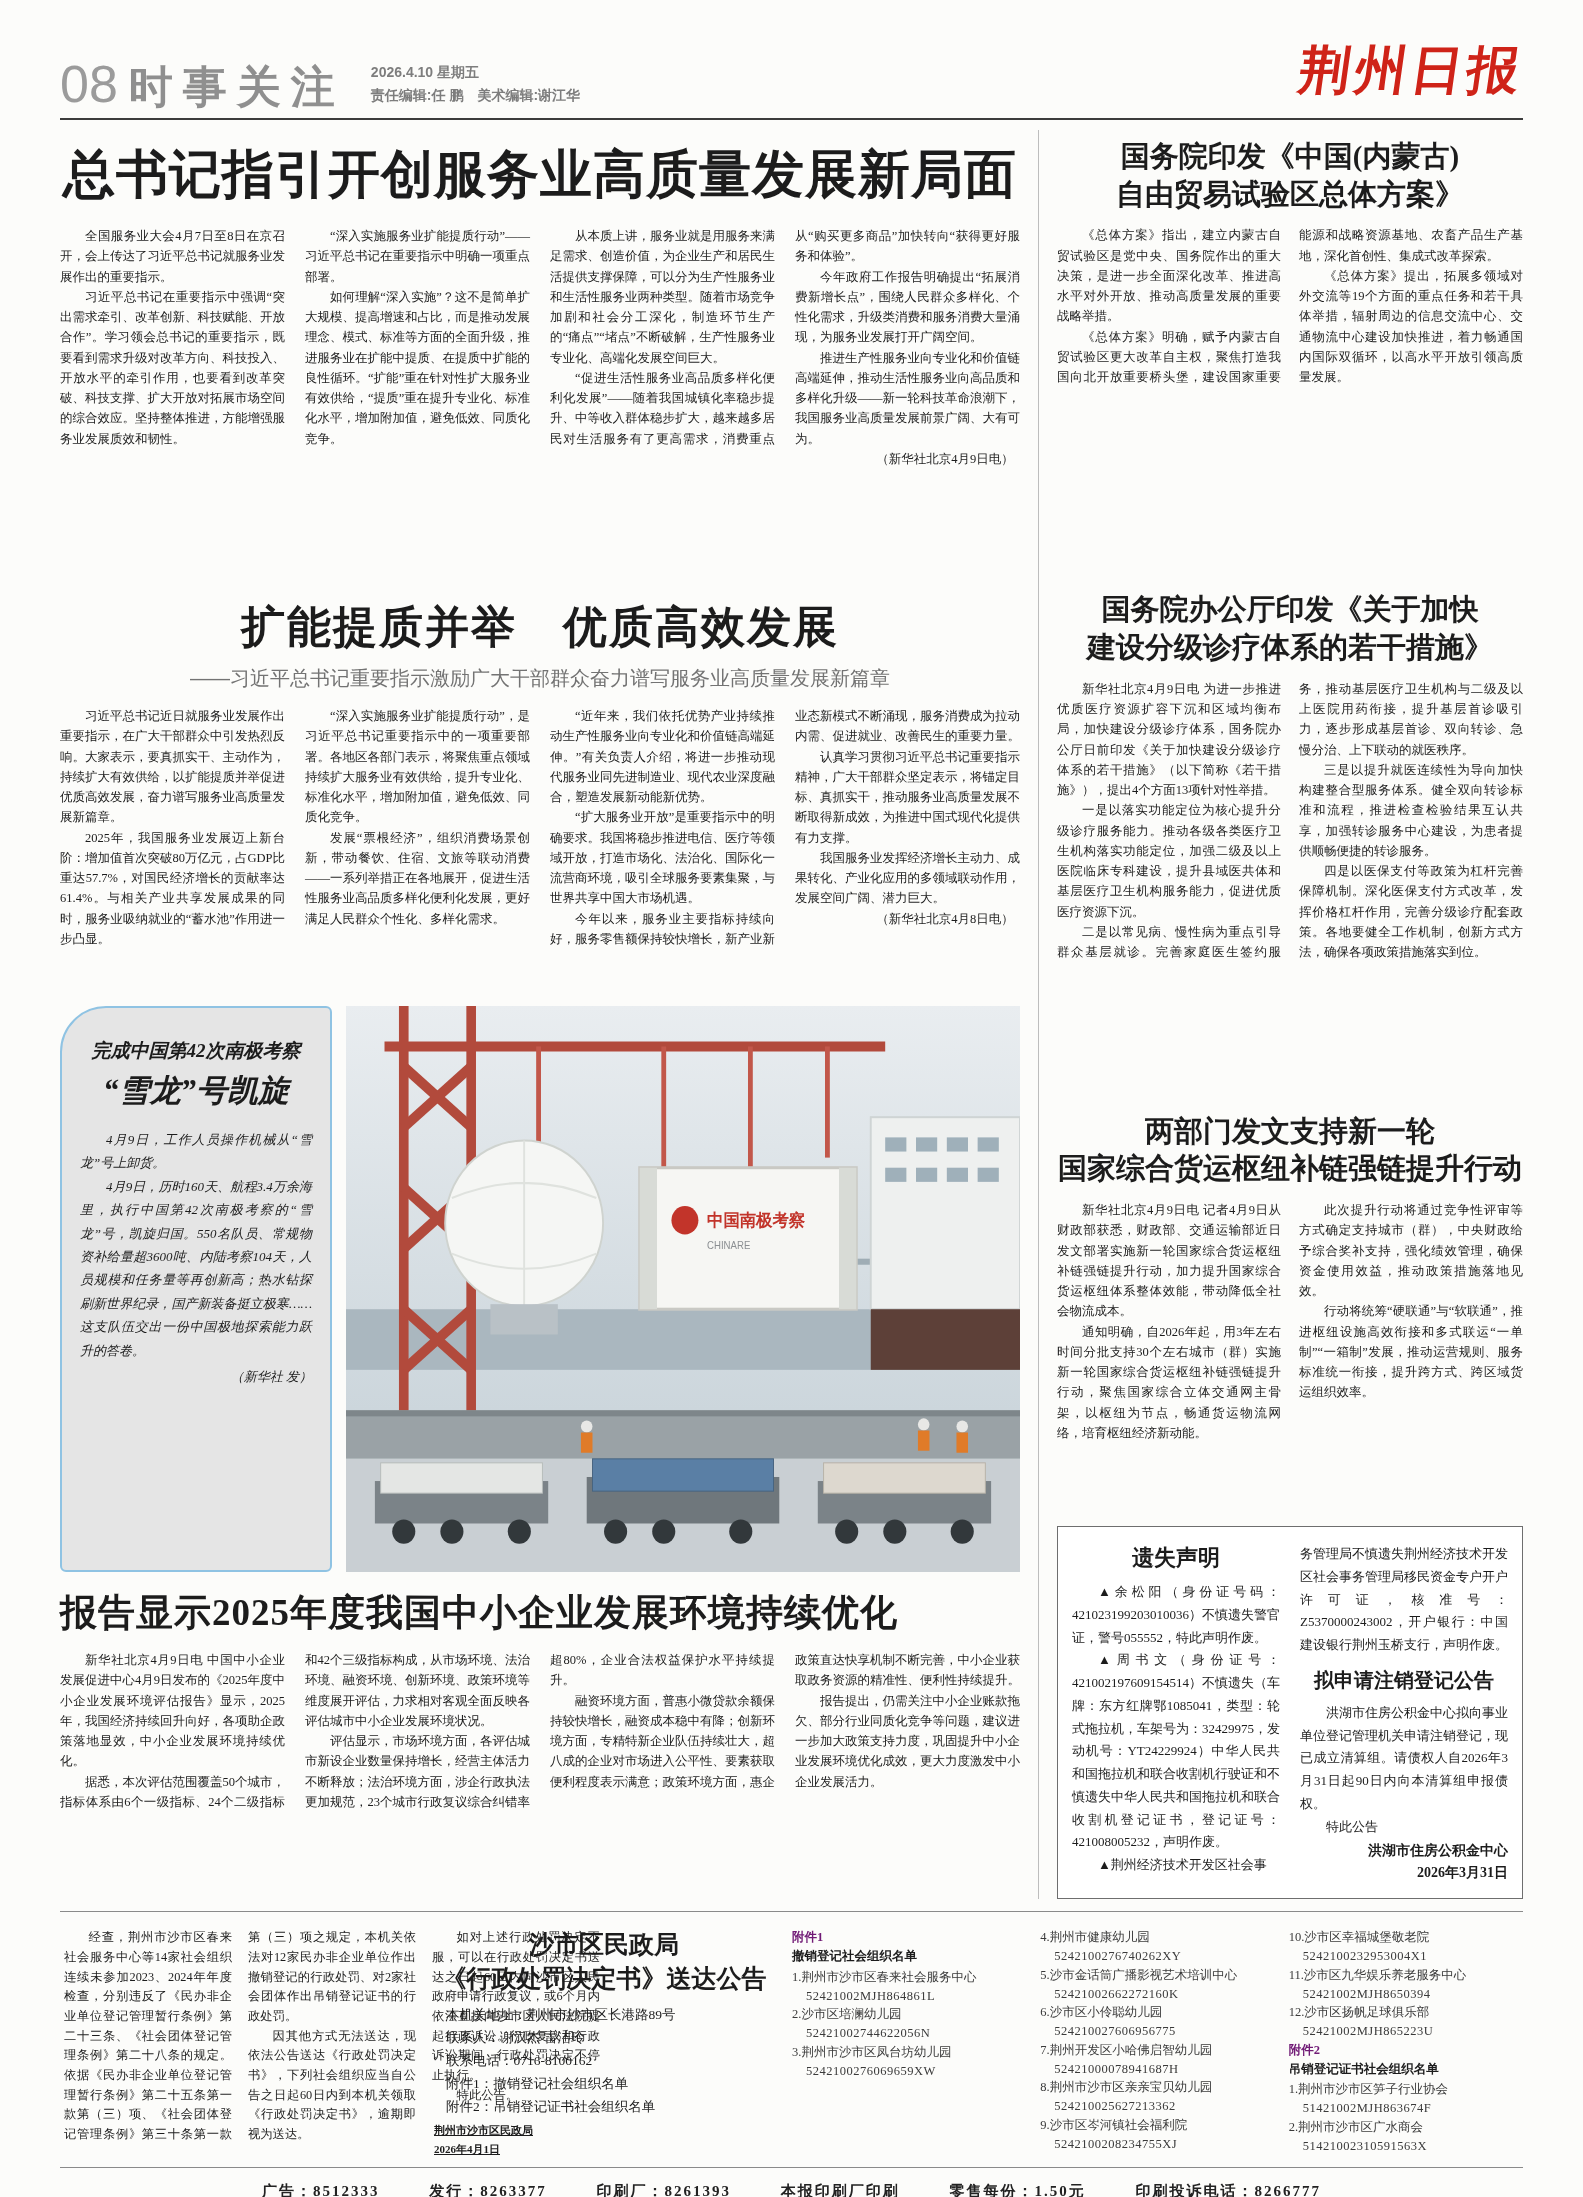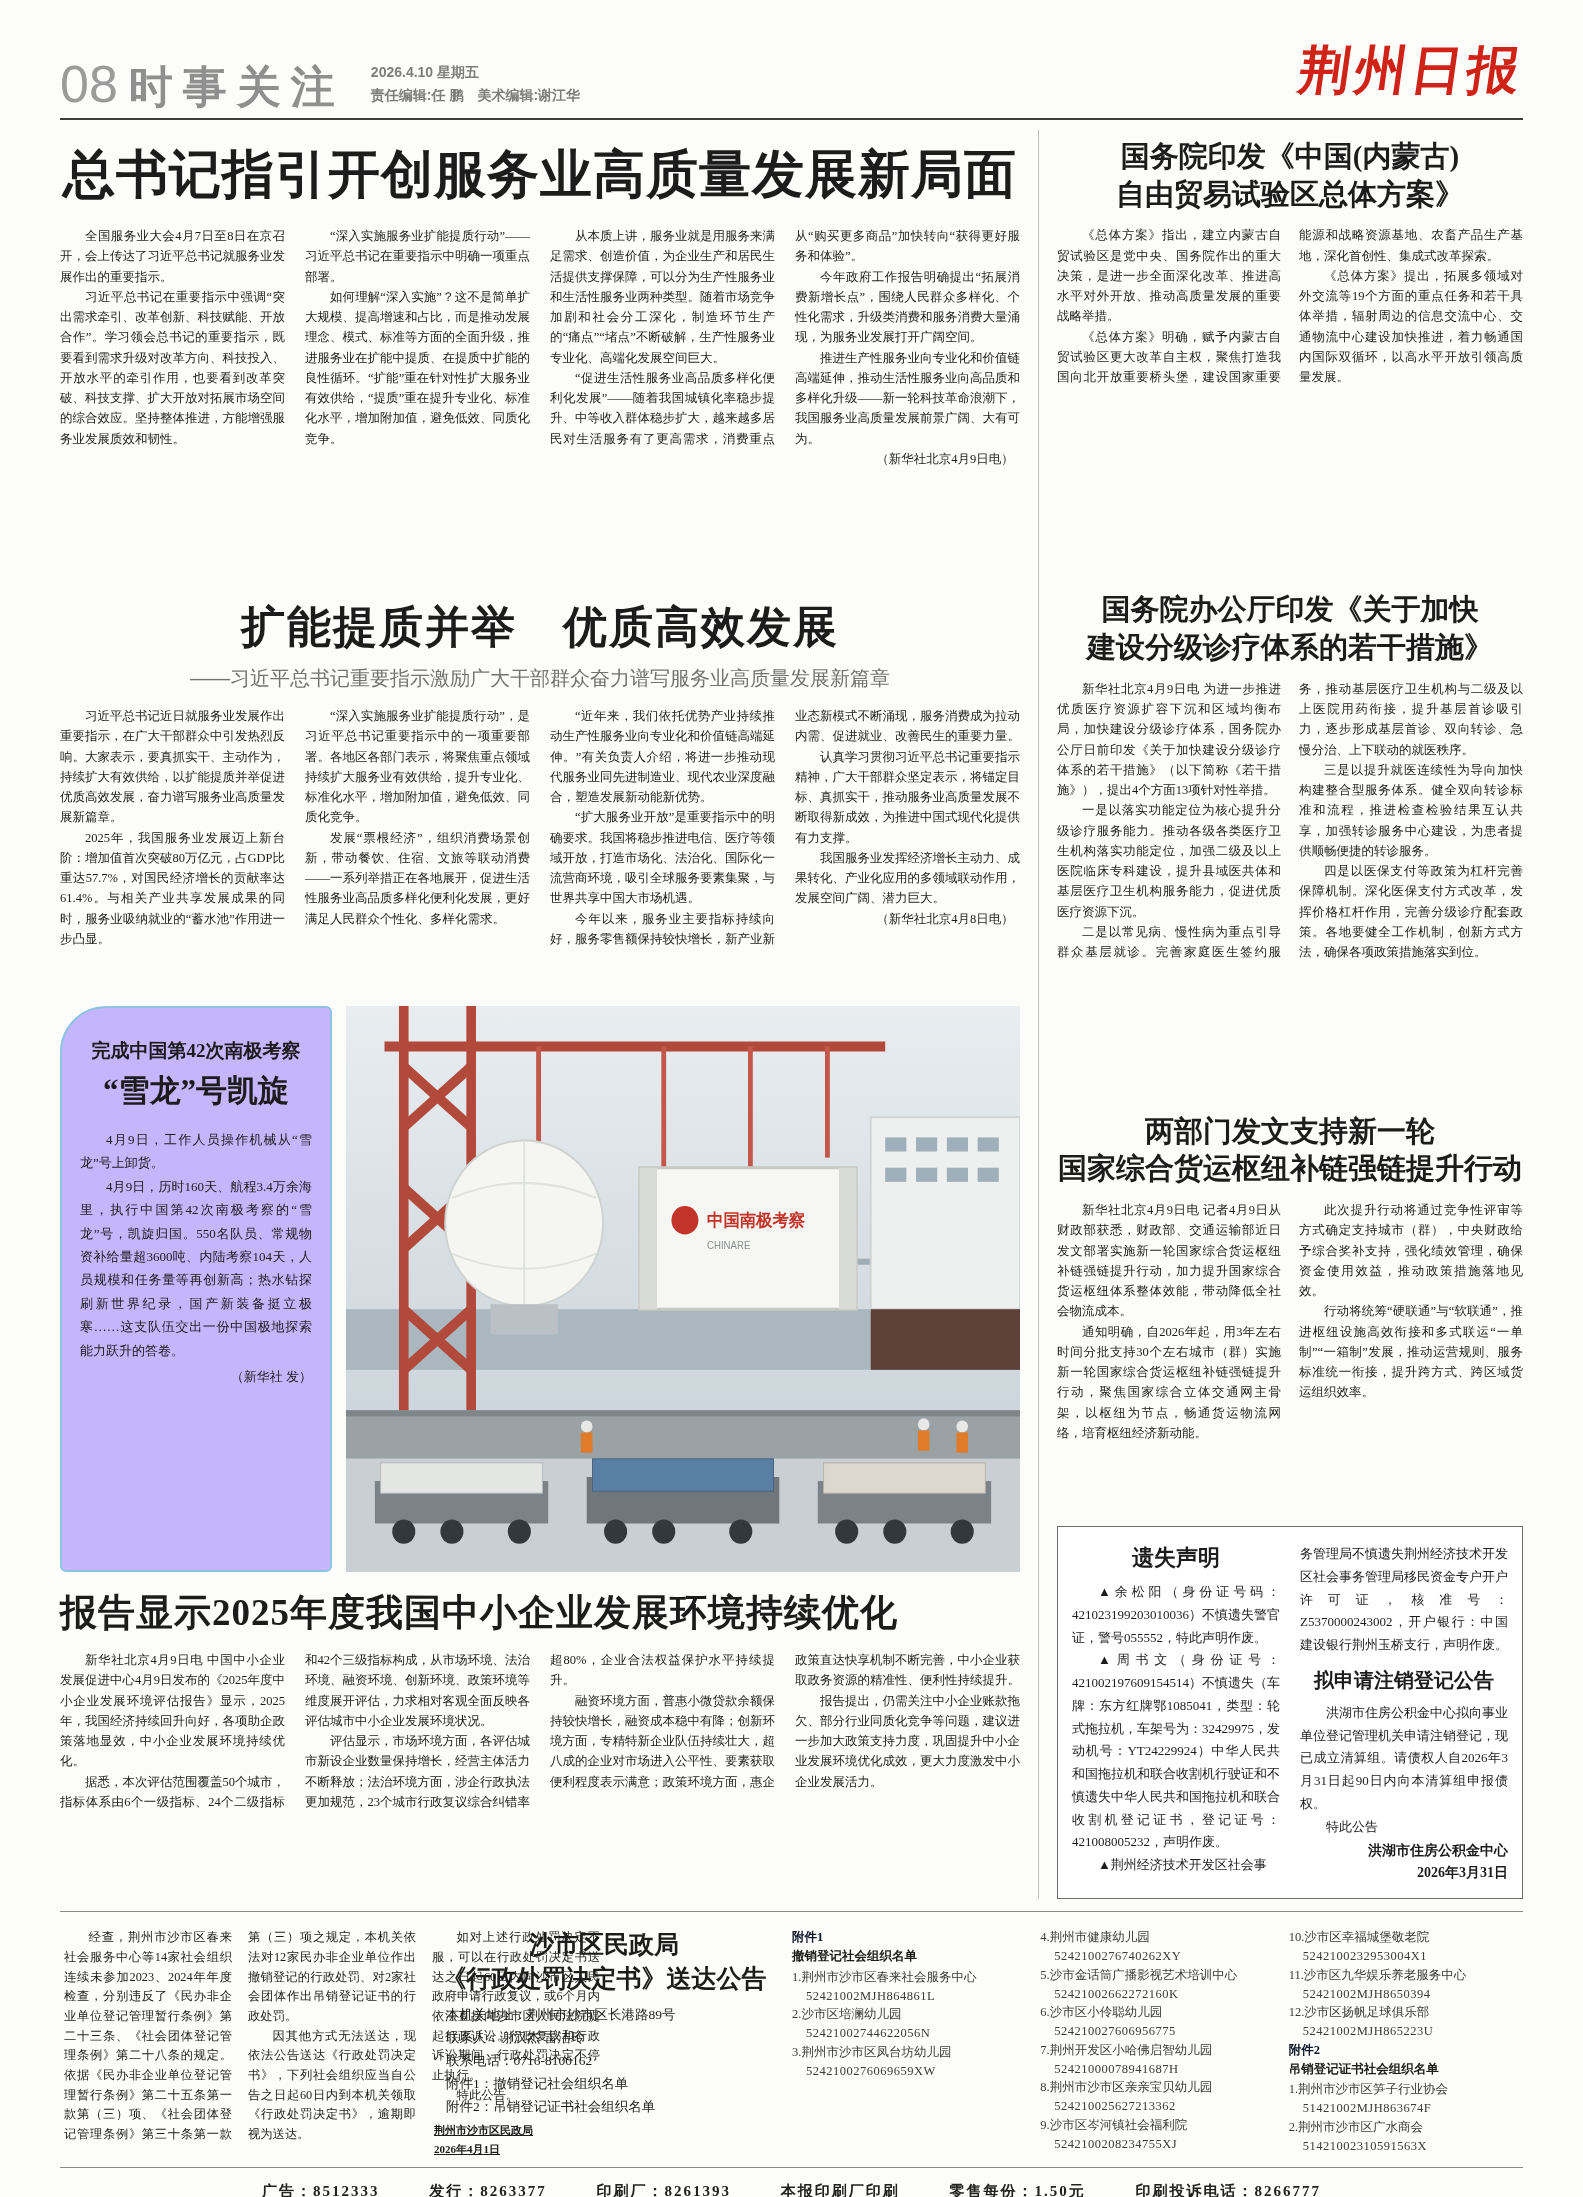--- a/index.html
+++ b/index.html
@@ -29,21 +29,21 @@
   .artA-body { columns:4; column-gap:20px; height:356px; overflow:hidden; }
 
   
   .artB { margin-top:16px; }
   .artB-headline { font-size:44px; font-weight:900; text-align:center; letter-spacing:2px; }
   .artB-sub { font-family:"Liberation Sans","DejaVu Sans",sans-serif; font-size:20px; text-align:center; color:#737373; margin:8px 0 14px; font-weight:500; }
   .artB-body { columns:4; column-gap:20px; height:286px; overflow:hidden; }
 
   
   .photo-row { display:flex; gap:14px; margin-top:14px; height:566px; }
-  .caption-card { width:272px; flex:0 0 272px; border:2px solid #8fc3e3; border-radius:46px 6px 6px 6px; padding:30px 18px 16px; background:#c4b5fd; }
+  .caption-card { width:272px; flex:0 0 272px; border:2px solid #8fc3e3; border-radius:46px 6px 6px 6px; padding:30px 18px 16px; background:#e5e5e5;font-style:italic; }
   .cap-t1 { font-size:19px; font-weight:700; text-align:center; }
   .cap-t2 { font-size:31px; font-weight:900; text-align:center; margin:6px 0 16px; }
   .caption-card p.bp { font-size:13px; line-height:1.8; }
   .cap-credit { font-size:13px; text-align:right; margin-top:6px; }
   .photo-frame { flex:1; position:relative; background:#dfe5ea; overflow:hidden; }
   .photo-frame svg { display:block; width:100%; height:100%; }
 
   
   .artC { margin-top:16px; }
   .artC-headline { font-size:37px; font-weight:900; letter-spacing:1px; margin-bottom:12px; }
@@ -67,21 +67,21 @@
 
   
   .bottom-strip { border-top:1px solid #8a8a8a; margin-top:12px; padding:16px 4px 12px; display:flex; gap:18px; height:252px; overflow:hidden; }
   .bs-left { width:352px; flex:0 0 352px; columns:2; column-gap:16px; }
   .bs-left p.bp { font-size:12.3px; line-height:1.6; }
   .bs-center { width:340px; flex:0 0 340px; text-align:center; }
   .bs-title { font-size:25px; font-weight:900; line-height:1.35; }
   .bs-info { font-size:13.5px; text-align:left; margin-top:8px; line-height:1.7; padding-left:12px; }
   .bs-sign { font-size:11px; font-weight:700; text-align:left; padding-right:20px; margin-top:4px;text-decoration:underline; }
   .bs-list { flex:1; font-size:12.5px; line-height:1.5; color:#3a3a3a; }
-  .att-label { font-weight:700; color:#0f172a; }
+  .att-label { font-weight:700; color:#701a75; }
   .att-title { font-weight:700; color:#1c1c1c; margin-bottom:2px; }
   .att-item .n { }
   .att-item .c { padding-left:14px; letter-spacing:.5px; }
 
   
   .footer { border-top:1px solid #8a8a8a; border-bottom:1px solid #8a8a8a; margin-top:4px; padding:14px 0; text-align:center; font-size:15px; font-weight:700; letter-spacing:2px; color:#222; }
   .footer span { margin:0 22px; }
 </style>
 </head>
 <body>

